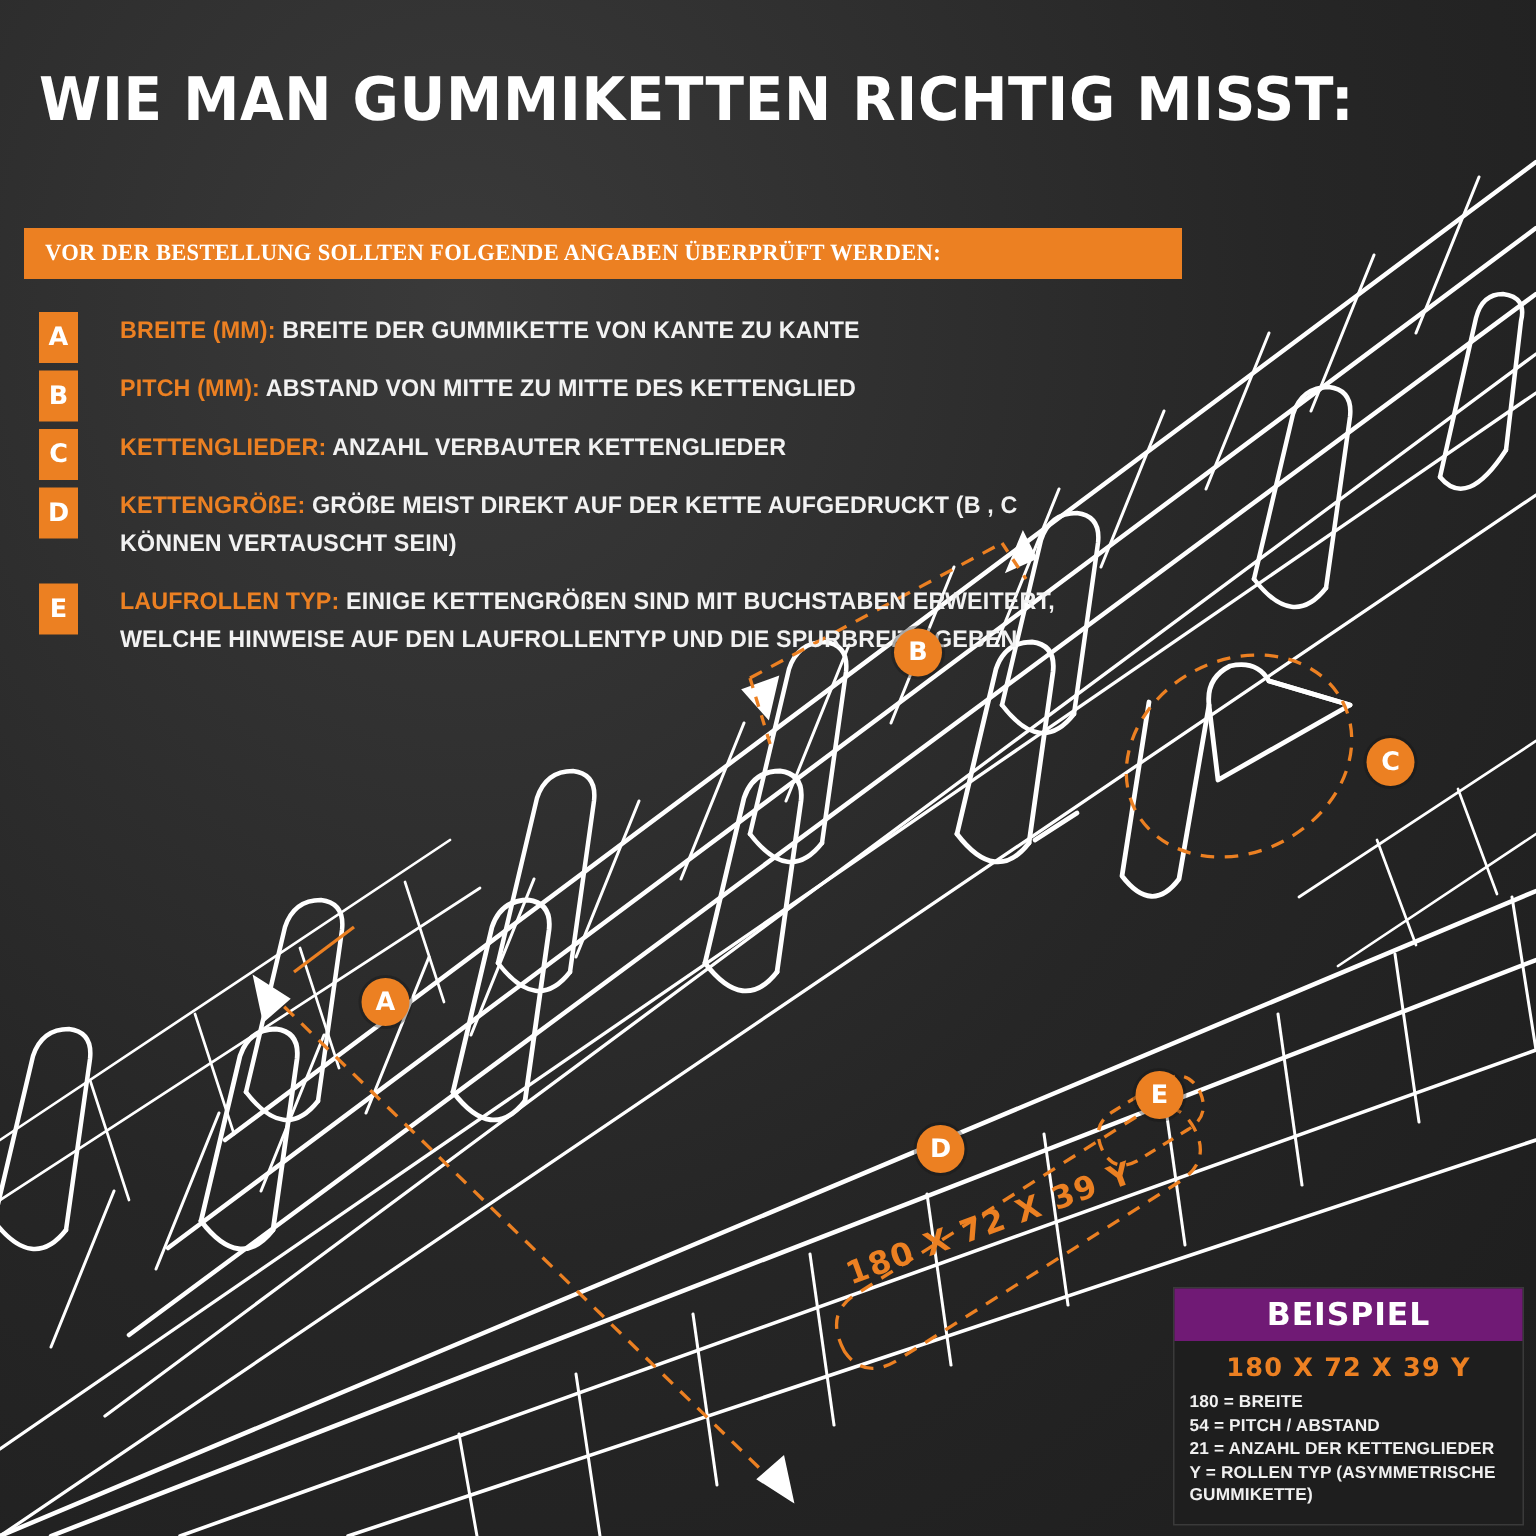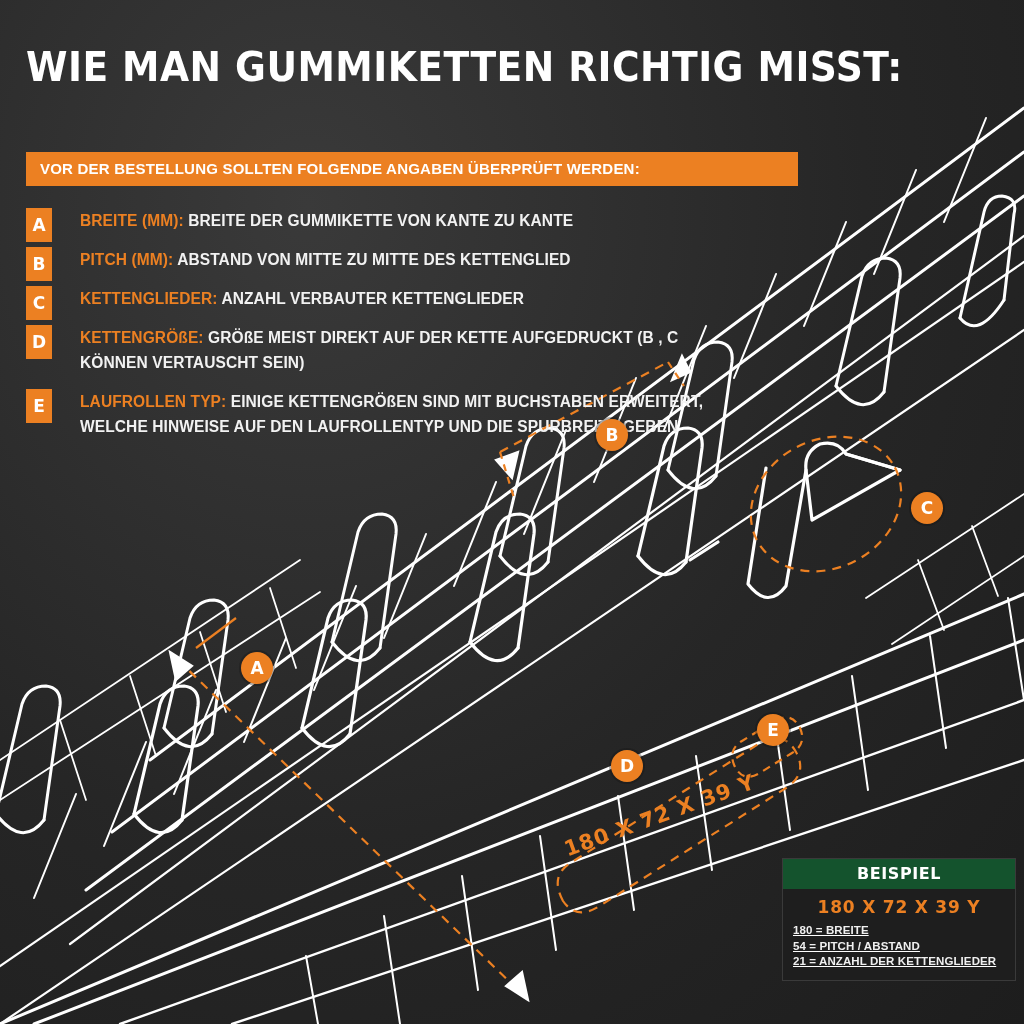--- a/index.html
+++ b/index.html
@@ -45,27 +45,28 @@
     color: #ffffff;
     text-transform: uppercase;
     font-family: "DejaVu Sans", sans-serif;
     transform: scaleX(0.94);
     transform-origin: left center;
     white-space: nowrap;
   }
 
   .subtitle-bar {
     position: absolute;
-    left: 26px;
+    left: 16px;
     top: 152px;
     width: 772px;
     height: 34px;
     background: #ec8022;
     display: flex;
     align-items: center;
+    font-family: Liberation Serif, serif;
   }
   .subtitle-bar span {
     margin-left: 14px;
     font-size: 15.5px;
     font-weight: bold;
     color: #ffffff;
     letter-spacing: 0.2px;
     white-space: nowrap;
     transform: scaleX(0.97);
     transform-origin: left center;
@@ -144,41 +145,40 @@
   
   .example-box {
     position: absolute;
     left: 782px;
     top: 858px;
     width: 232px;
     background: #1e1e1e;
     border: 1px solid #3a3a3a;
   }
   .example-head {
-    background: #14532d;
+    background: #701a75;
     color: #ffffff;
     text-align: center;
-    font-size: 16px;
+    font-size: 21px;
     font-weight: bold;
     letter-spacing: 0.6px;
     padding: 5px 0 6px 0;
     font-family: "DejaVu Sans", sans-serif;
   }
   .example-code {
     color: #ec8022;
     text-align: center;
     font-size: 17px;
     font-weight: bold;
     letter-spacing: 0.8px;
     padding: 8px 0 6px 0;
     font-family: "DejaVu Sans", sans-serif;
   }
   .example-list {
     padding: 0 10px 10px 10px;
-    text-decoration: underline;
   }
   .example-list div {
     font-size: 11.5px;
     line-height: 15.5px;
     color: #f0f0f0;
     font-weight: bold;
     letter-spacing: 0.1px;
   }
 </style>
 </head>
@@ -379,17 +379,18 @@
 
     <div class="size-print">180 X 72 X 39 Y</div>
 
     <div class="example-box">
       <div class="example-head">BEISPIEL</div>
       <div class="example-code">180 X 72 X 39 Y</div>
       <div class="example-list">
         <div>180 = BREITE</div>
         <div>54 = PITCH / ABSTAND</div>
         <div>21 = ANZAHL DER KETTENGLIEDER</div>
+        <div>Y = ROLLEN TYP (ASYMMETRISCHE GUMMIKETTE)</div>
       </div>
     </div>
 
   </div>
 </div>
 
 </body></html>

